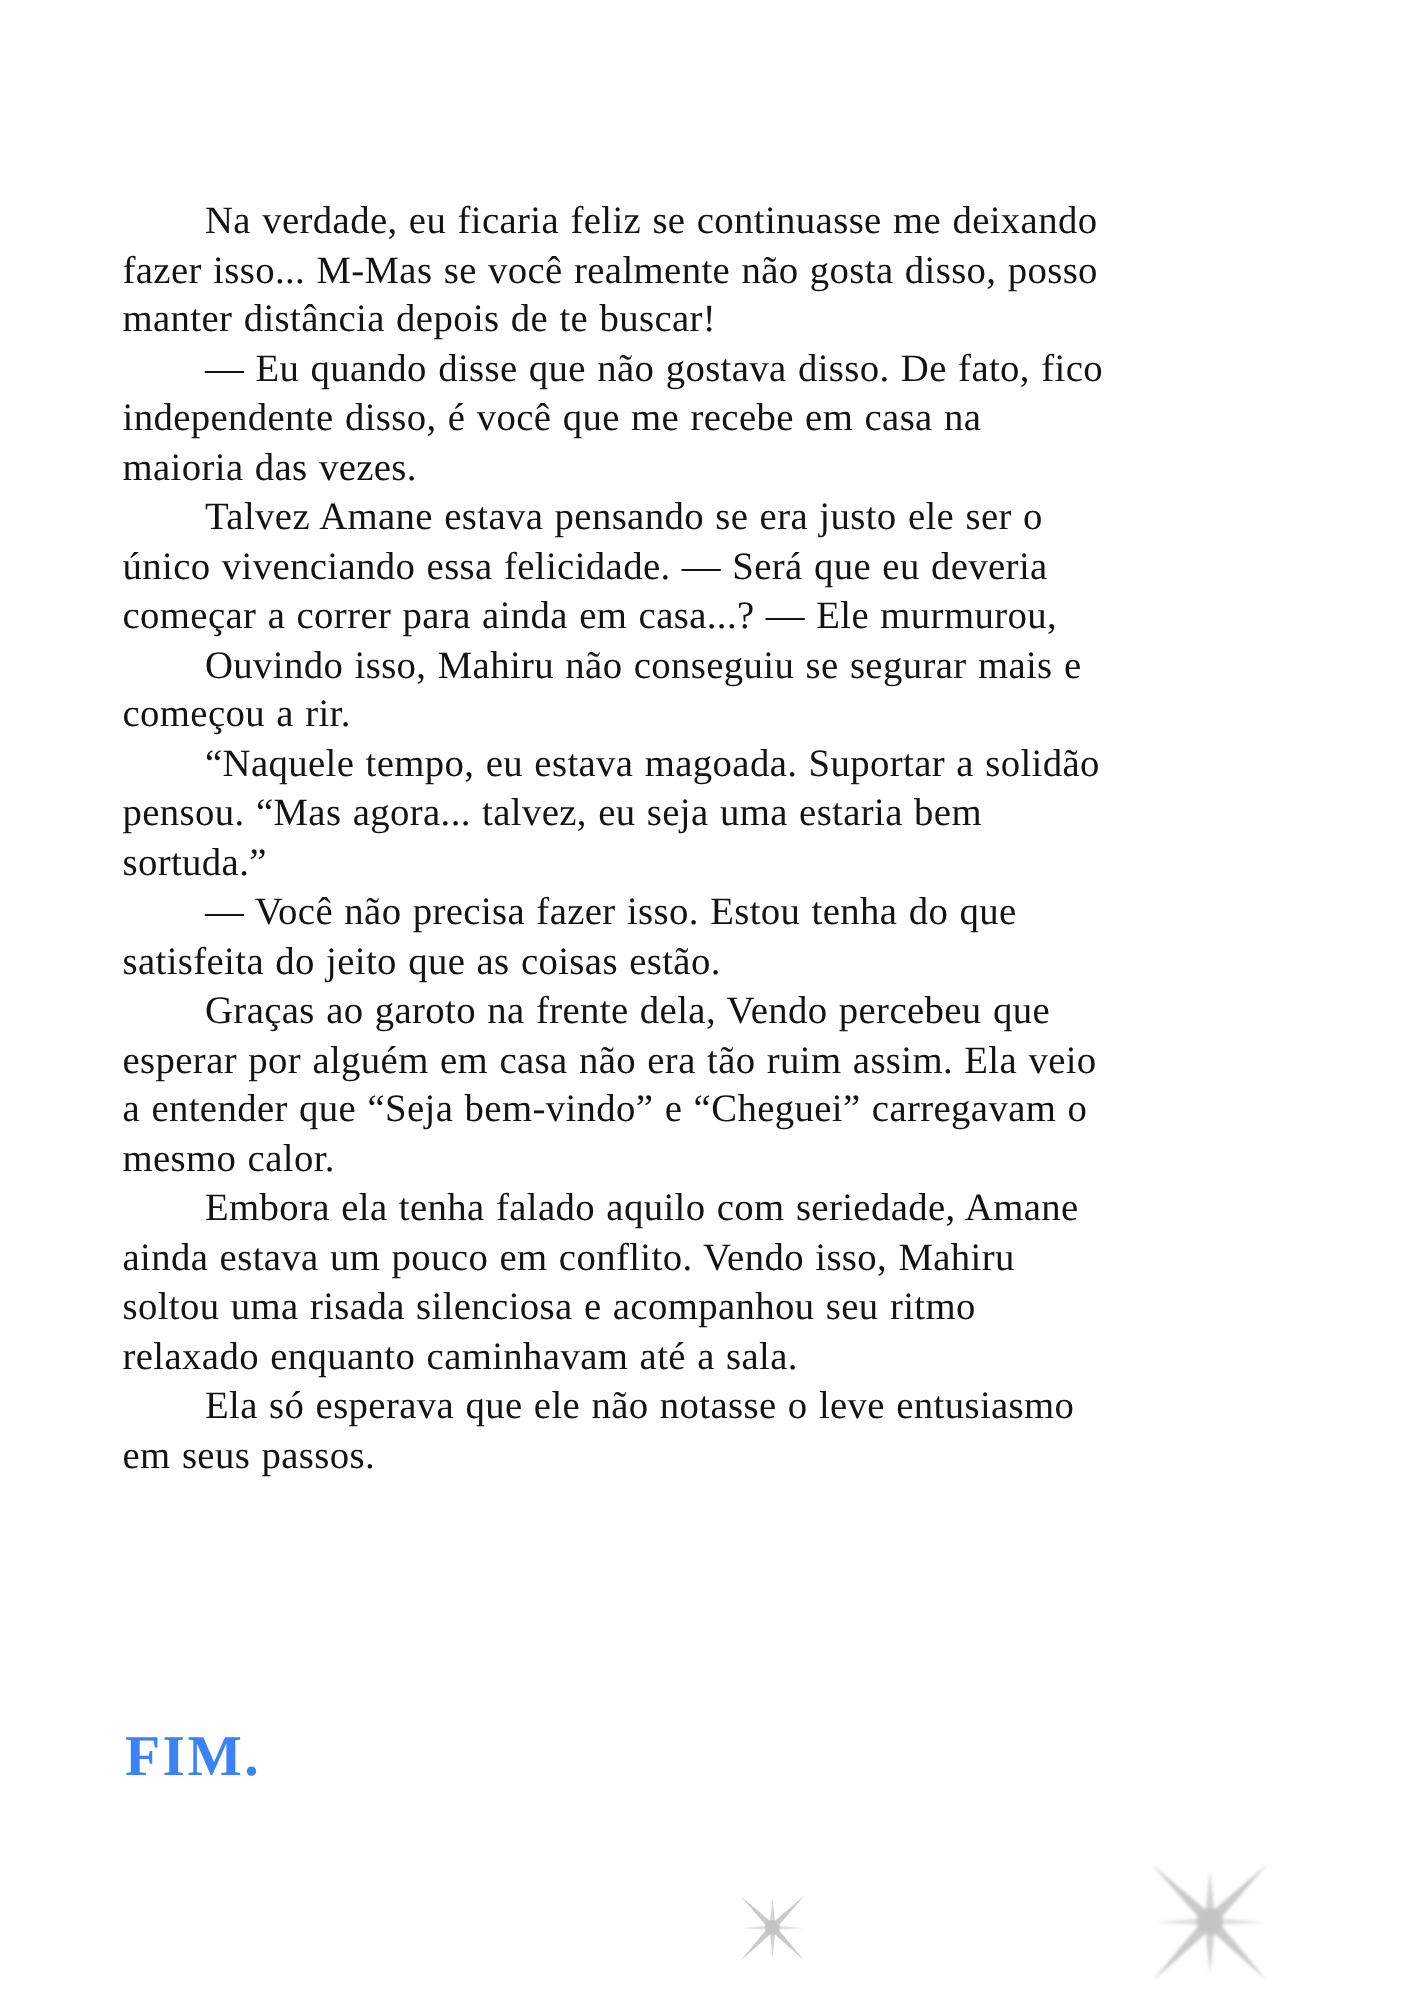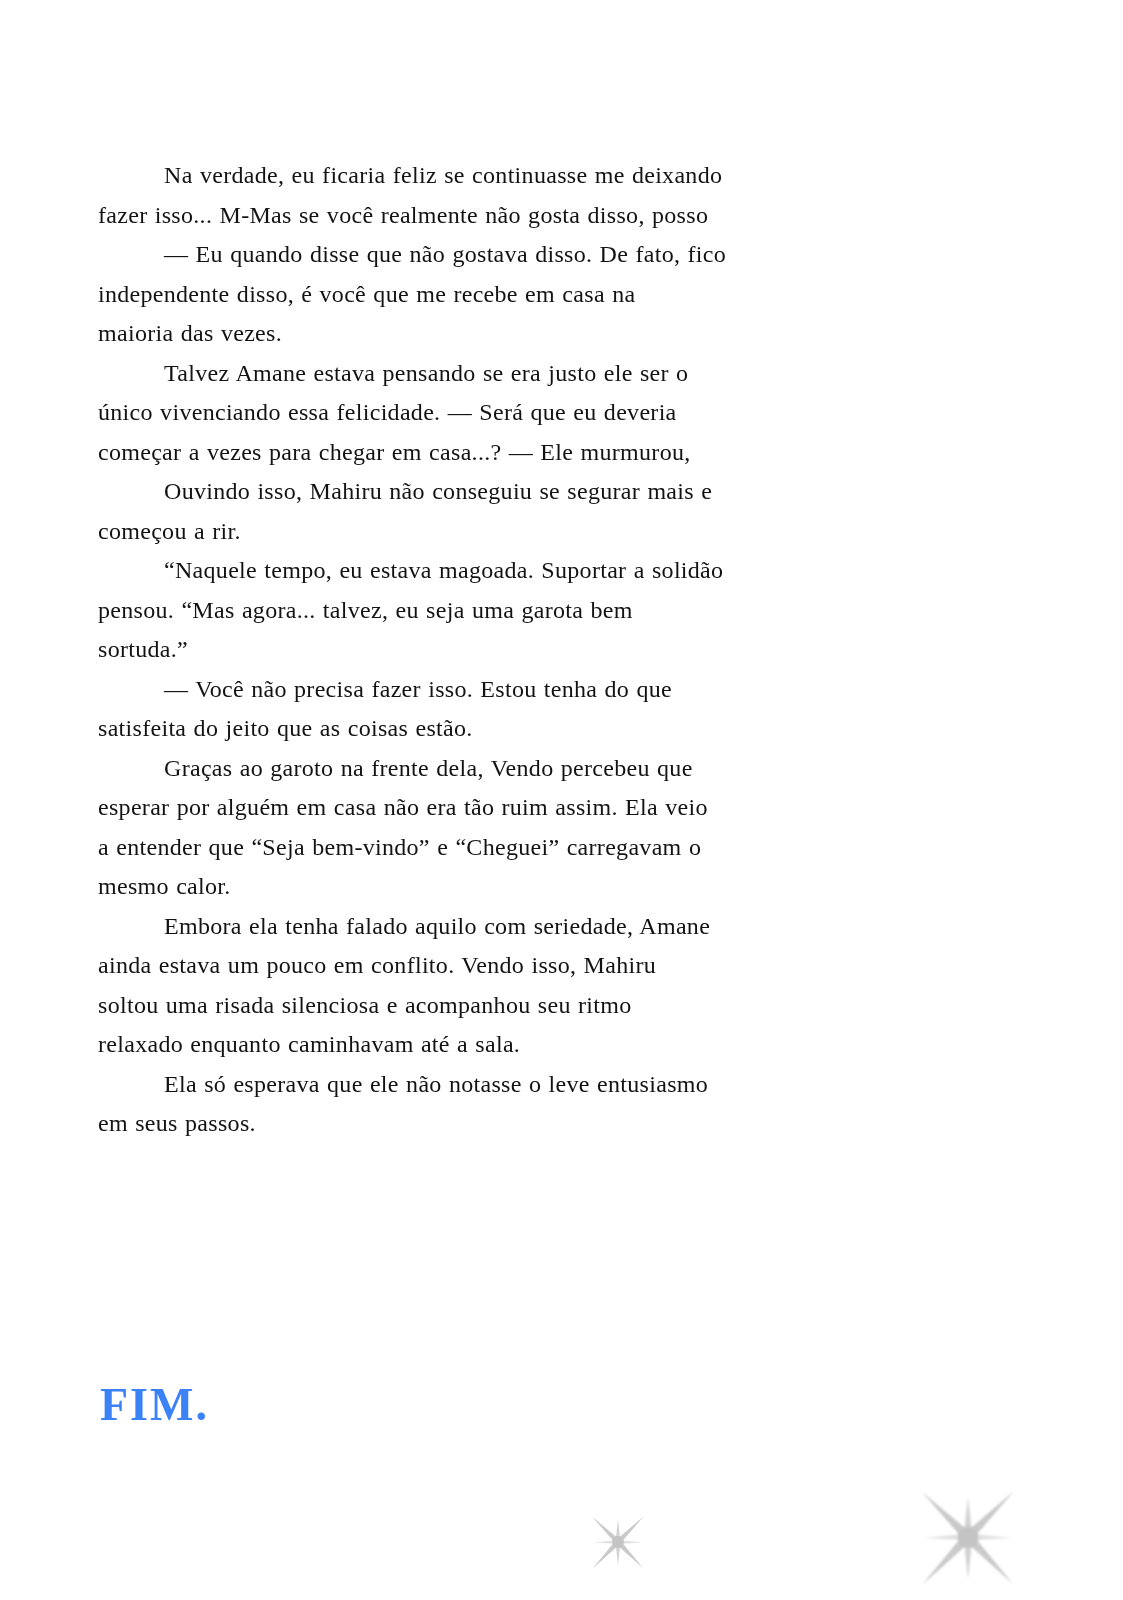--- a/index.html
+++ b/index.html
@@ -18,21 +18,21 @@
     position: absolute;
     inset: 0;
     background: #ffffff;
   }
   .text-block {
     position: absolute;
     left: 98px;
     top: 156px;
     width: 930px;
     color: #131313;
-    font-size: 24px;
+    font-size: 31px;
     line-height: 39.5px;
     letter-spacing: 0.3px;
     word-spacing: 1px;
   }
   p.para {
     margin: 0;
     padding: 0;
   }
   .line {
     display: block;
@@ -69,40 +69,41 @@
 </style>
 </head>
 <body>
 
 <div class="page">
 
   <div class="text-block">
       <p class="para">
         <span class="line first">Na verdade, eu ficaria feliz se continuasse me deixando</span>
         <span class="line">fazer isso... M-Mas se você realmente não gosta disso, posso</span>
+        <span class="line">manter distância depois de te buscar!</span>
       </p>
       <p class="para">
         <span class="line first">— Eu quando disse que não gostava disso. De fato, fico</span>
       </p>
       <p class="para">
         <span class="line">independente disso, é você que me recebe em casa na</span>
         <span class="line">maioria das vezes.</span>
       </p>
       <p class="para">
         <span class="line first">Talvez Amane estava pensando se era justo ele ser o</span>
         <span class="line">único vivenciando essa felicidade. — Será que eu deveria</span>
-        <span class="line">começar a vezes para chegar em casa...? — Ele murmurou,</span>
+        <span class="line">começar a correr para ainda em casa...? — Ele murmurou,</span>
       </p>
       <p class="para">
         <span class="line first">Ouvindo isso, Mahiru não conseguiu se segurar mais e</span>
         <span class="line">começou a rir.</span>
       </p>
       <p class="para">
         <span class="line first">“Naquele tempo, eu estava magoada. Suportar a solidão</span>
-        <span class="line">pensou. “Mas agora... talvez, eu seja uma garota bem</span>
+        <span class="line">pensou. “Mas agora... talvez, eu seja uma estaria bem</span>
         <span class="line">sortuda.”</span>
       </p>
       <p class="para">
         <span class="line first">— Você não precisa fazer isso. Estou tenha do que</span>
         <span class="line">satisfeita do jeito que as coisas estão.</span>
       </p>
       <p class="para">
         <span class="line first">Graças ao garoto na frente dela, Vendo percebeu que</span>
         <span class="line">esperar por alguém em casa não era tão ruim assim. Ela veio</span>
         <span class="line">a entender que “Seja bem-vindo” e “Cheguei” carregavam o</span>

